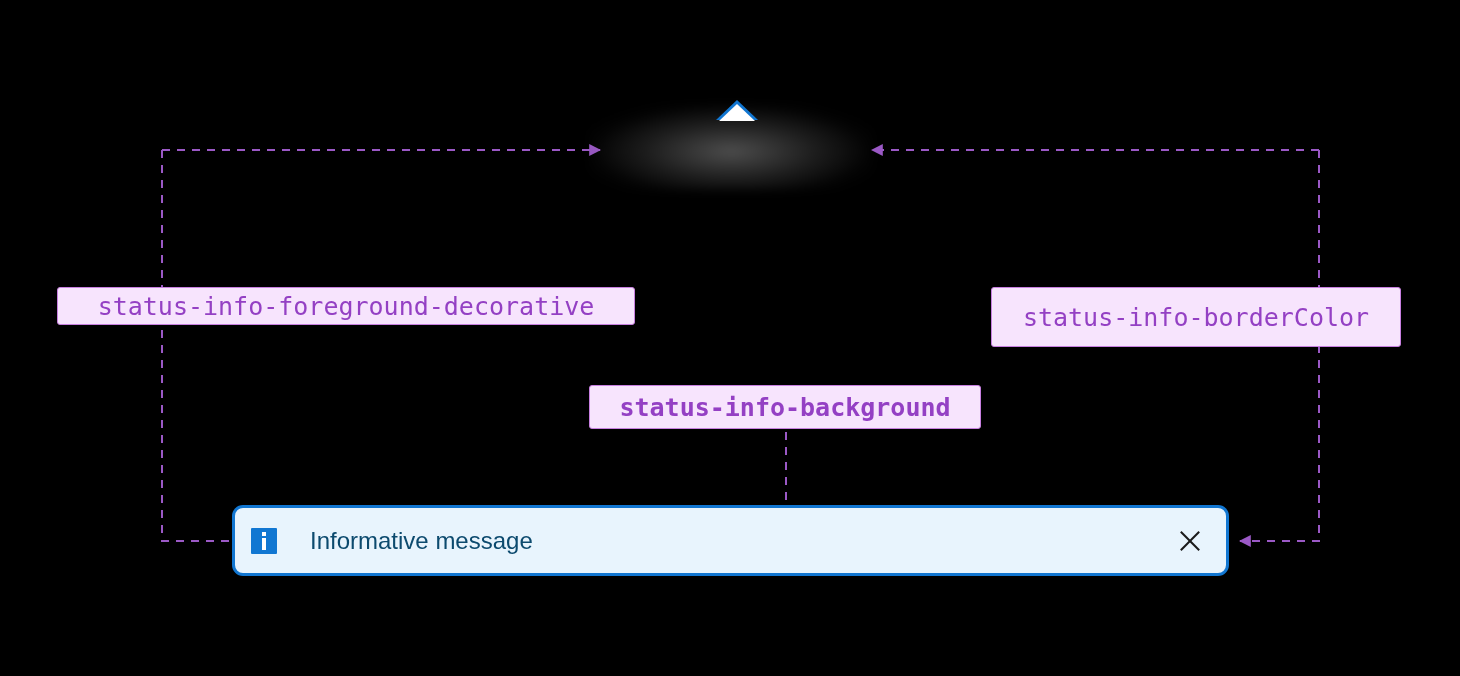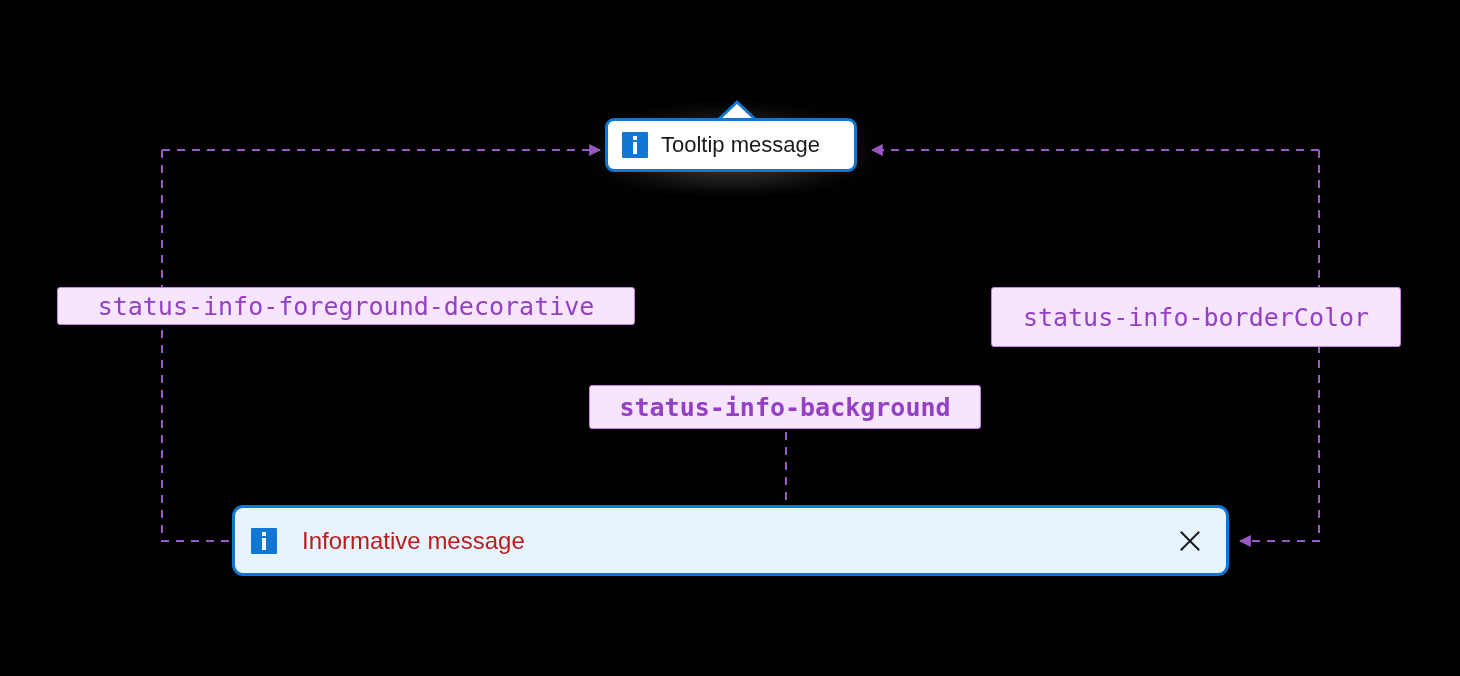--- a/index.html
+++ b/index.html
@@ -166,22 +166,22 @@
     height: 71px;
     box-sizing: border-box;
     background: #e8f4fd;
     border: 3px solid #1176d1;
     border-radius: 11px;
     display: flex;
     align-items: center;
     padding: 0 21px 0 16px;
   }
   #message-text {
-    margin-left: 25px;
-    color: #b91c1c;
+    margin-left: 33px;
+    color: #0c4a6e;
     font-size: 24px;
     line-height: 1;
     flex: 1 1 auto;
     font-family: "Liberation Sans", sans-serif;
   }
   #message-close {
     width: 30px;
     height: 30px;
     position: relative;
     flex: 0 0 auto;
@@ -224,27 +224,20 @@
 
     <g>
       <path d="M 786 432 L 786 538" stroke="#9b59c6" stroke-width="2" stroke-dasharray="8 7" fill="none" marker-end="url(#arrow-right)"></path>
     </g>
   </svg>
 
   <div id="tooltip-wrap">
     <div id="tooltip-shadow"></div>
     <div id="tooltip-caret"></div>
     <div id="tooltip-caret-inner"></div>
-    <div id="tooltip-box">
-      <span class="info-icon">
-        <span class="dot"></span>
-        <span class="stem"></span>
-      </span>
-      <span id="tooltip-text">Tooltip message</span>
-    </div>
   </div>
 
   <div class="token-chip" id="chip-foreground">status-info-foreground-decorative</div>
 
   <div class="token-chip" id="chip-bordercolor">status-info-borderColor</div>
 
   <div class="token-chip" id="chip-background">status-info-background</div>
 
   <div id="message-bar">
     <span class="info-icon">

